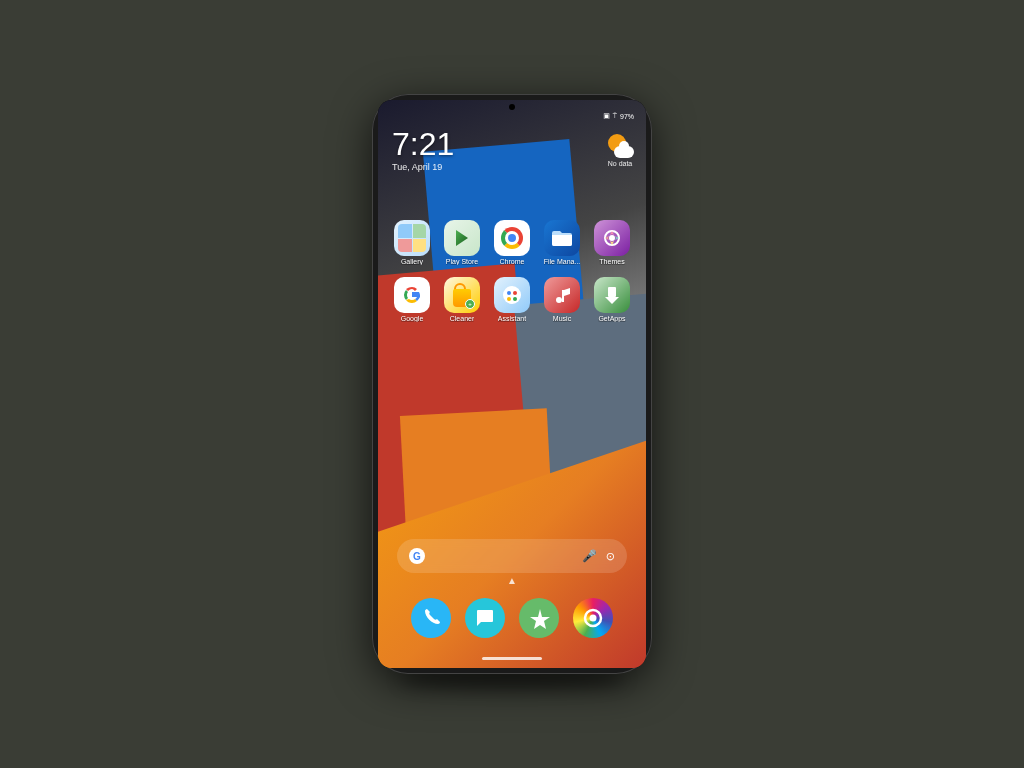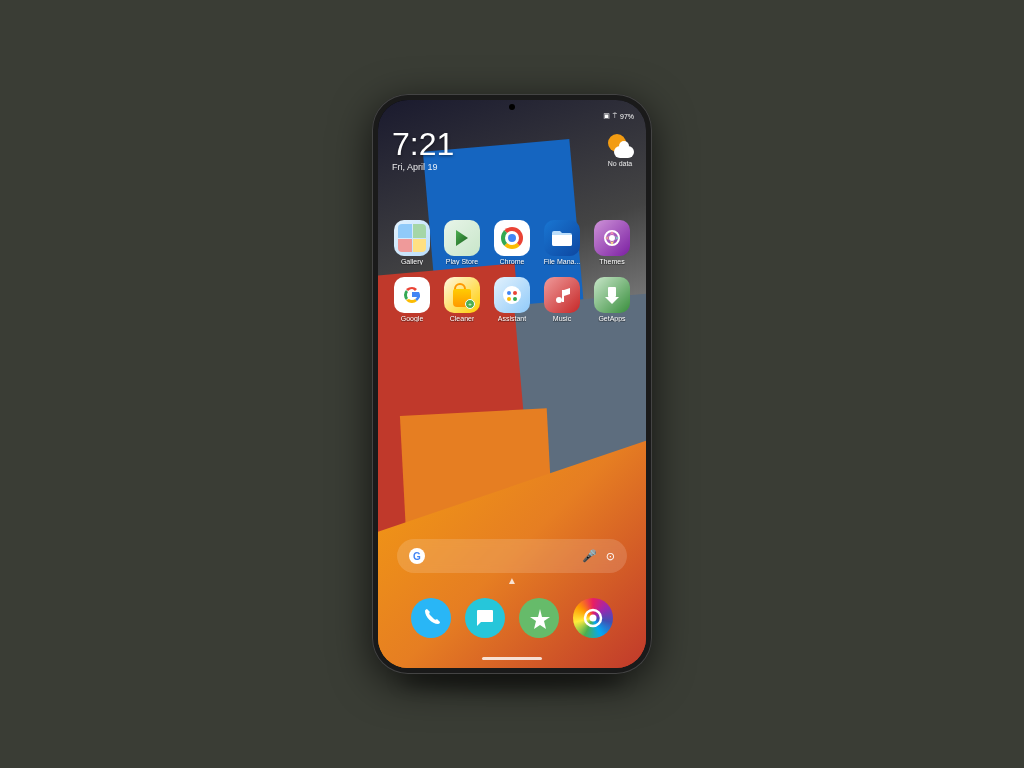--- a/index.html
+++ b/index.html
@@ -21,21 +21,21 @@
       border-radius: 36px;
       padding: 6px;
       box-shadow: 0 10px 40px rgba(0,0,0,0.7), inset 0 0 0 1px #444;
       position: relative;
     }
 
     .phone-inner {
       width: 100%;
       height: 100%;
       background: #000;
-      border-radius: 30px;
+      border-radius: 14px;
       overflow: hidden;
       position: relative;
     }
 
     
     .screen {
       width: 100%;
       height: 100%;
       position: relative;
       overflow: hidden;
@@ -474,21 +474,21 @@
           <div style="width:30px;"></div>
           <div class="status-icons">
             <span style="font-size:7px;">▣</span>
             <span style="font-size:7px;">⍑</span>
             <span style="color:white;font-size:7px;">97%</span>
           </div>
         </div>
 
         <div class="clock-area">
           <div class="clock-time">7:21</div>
-          <div class="clock-date">Fri, April 19</div>
+          <div class="clock-date">Tue, April 19</div>
         </div>
 
         <div class="weather-widget">
           <div class="weather-icon-sun">
             <div class="sun-circle"></div>
             <div class="cloud-shape"></div>
           </div>
           <div class="weather-text">No data</div>
         </div>
 

